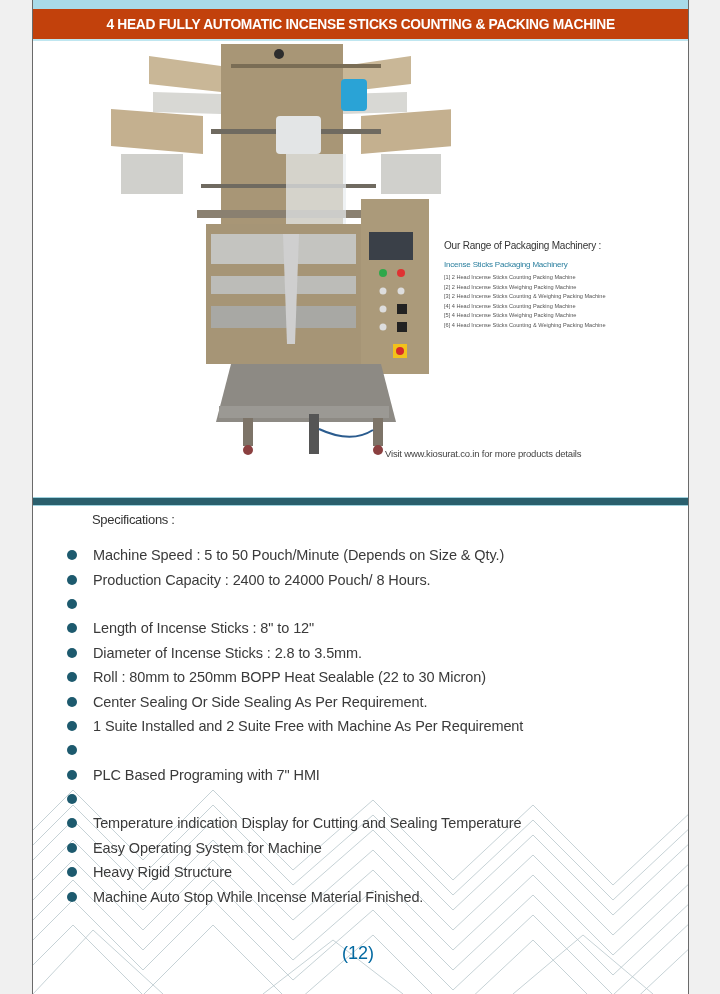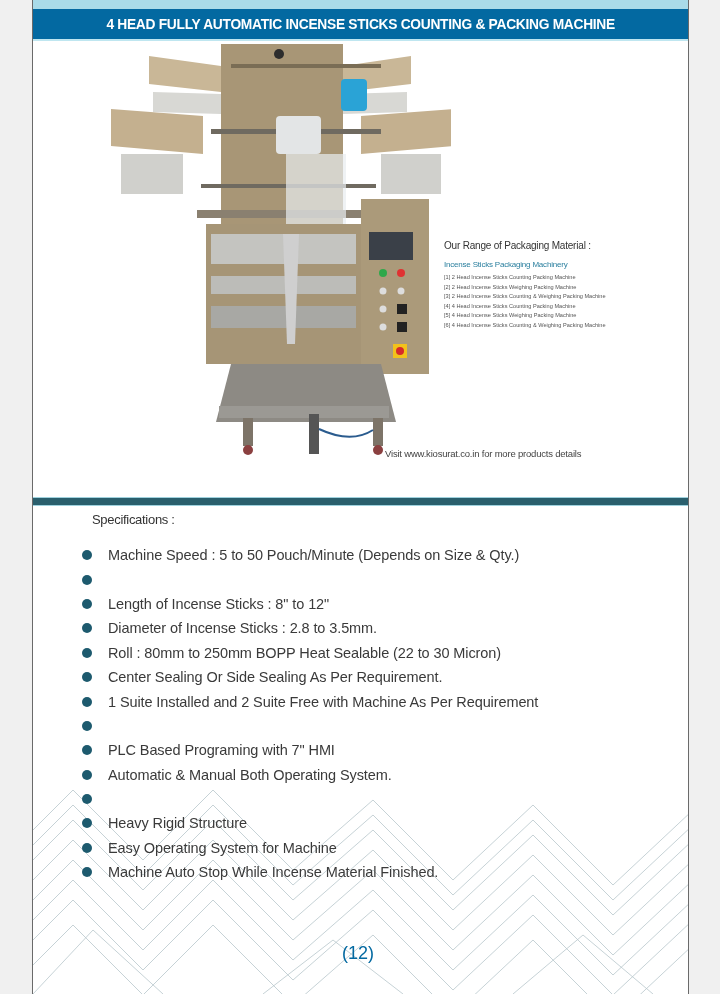--- a/index.html
+++ b/index.html
@@ -15,21 +15,21 @@
     border-left: 1px solid #6a6a6a;
     border-right: 1px solid #6a6a6a;
     overflow: hidden;
   }
   .top-strip {
     position: absolute; left: 0; top: 0; width: 100%; height: 9px;
     background: #a9dbe9;
   }
   .banner {
     position: absolute; left: 0; top: 9px; width: 100%; height: 30px;
-    background: #0369a1;
+    background: #c2410c;
     border-bottom: 2px solid #bfe6f0;
     display: flex; align-items: center; justify-content: center; text-align: center;
   }
   .banner-title {
     color: #ffffff; font-family: "Liberation Sans", sans-serif;
     font-size: 14.5px; font-weight: bold; letter-spacing: -0.3px;
     transform: scaleX(0.95);
   }
 
   
@@ -67,21 +67,21 @@
   .zigzag {
     position: absolute; left: 0; top: 790px; width: 100%; height: 204px;
   }
   .zigzag svg { width: 100%; height: 100%; }
 
   .specs-title {
     position: absolute; left: 59px; top: 512px;
     font-size: 13px; color: #333333; letter-spacing: -0.3px;
   }
   .specs-list {
-    position: absolute; left: 15px; top: 543px; width: 100%;
+    position: absolute; left: 0; top: 543px; width: 100%;
     list-style: none; margin: 0; padding: 0;
   }
   .spec-item {
     position: relative; height: 24.4px; display: flex; align-items: center;
   }
   .bullet {
     position: absolute; left: 34px; width: 10px; height: 10px; border-radius: 50%;
     background: #1d5a6e;
   }
   .spec-text {
@@ -155,21 +155,21 @@
       <rect x="132" y="374" width="10" height="28" fill="#7d7468"></rect>
       <rect x="262" y="374" width="10" height="28" fill="#7d7468"></rect>
       <circle cx="137" cy="406" r="5" fill="#8b4040"></circle>
       <circle cx="267" cy="406" r="5" fill="#8b4040"></circle>
       <rect x="198" y="370" width="10" height="40" fill="#555"></rect>
       <path d="M208 385 Q240 400 262 386" stroke="#2a5b8e" stroke-width="2" fill="none"></path>
     </svg>
   </div>
 
   <div class="range">
-    <div class="range-title">Our Range of Packaging Material :</div>
+    <div class="range-title">Our Range of Packaging Machinery :</div>
     <div class="range-subtitle">Incense Sticks Packaging Machinery</div>
     <div class="range-item">[1]  2 Head Incense Sticks Counting Packing Machine</div>
     <div class="range-item">[2]  2 Head Incense Sticks Weighing Packing Machine</div>
     <div class="range-item">[3]  2 Head Incense Sticks Counting &amp; Weighing Packing Machine</div>
     <div class="range-item">[4]  4 Head Incense Sticks Counting Packing Machine</div>
     <div class="range-item">[5]  4 Head Incense Sticks Weighing Packing Machine</div>
     <div class="range-item">[6]  4 Head Incense Sticks Counting &amp; Weighing Packing Machine</div>
   </div>
 
   <div class="visit">Visit www.kiosurat.co.in for more products details</div>
@@ -194,20 +194,24 @@
 
   <div class="specs-title">Specifications :</div>
 
   <ul class="specs-list">
     <li class="spec-item">
         <span class="bullet"></span>
         <span class="spec-text">Machine Speed : 5 to 50 Pouch/Minute (Depends on Size &amp; Qty.)</span>
       </li>
     <li class="spec-item">
         <span class="bullet"></span>
+        <span class="spec-text">Production Capacity  : 2400 to 24000 Pouch/ 8 Hours.</span>
+      </li>
+    <li class="spec-item">
+        <span class="bullet"></span>
       </li>
     <li class="spec-item">
         <span class="bullet"></span>
         <span class="spec-text">Length of Incense Sticks  : 8" to 12"</span>
       </li>
     <li class="spec-item">
         <span class="bullet"></span>
         <span class="spec-text">Diameter of Incense Sticks  :  2.8 to 3.5mm.</span>
       </li>
     <li class="spec-item">
@@ -224,32 +228,32 @@
       </li>
     <li class="spec-item">
         <span class="bullet"></span>
       </li>
     <li class="spec-item">
         <span class="bullet"></span>
         <span class="spec-text">PLC Based Programing with 7" HMI</span>
       </li>
     <li class="spec-item">
         <span class="bullet"></span>
-        <span class="spec-text">Automatic &amp; Manual Both Operating System.</span>
-      </li>
-    <li class="spec-item">
-        <span class="bullet"></span>
+      </li>
+    <li class="spec-item">
+        <span class="bullet"></span>
+        <span class="spec-text">Temperature indication Display for Cutting and Sealing Temperature</span>
+      </li>
+    <li class="spec-item">
+        <span class="bullet"></span>
+        <span class="spec-text">Easy Operating System for Machine</span>
       </li>
     <li class="spec-item">
         <span class="bullet"></span>
         <span class="spec-text">Heavy Rigid Structure</span>
-      </li>
-    <li class="spec-item">
-        <span class="bullet"></span>
-        <span class="spec-text">Easy Operating System for Machine</span>
       </li>
     <li class="spec-item">
         <span class="bullet"></span>
         <span class="spec-text">Machine Auto Stop While Incense Material Finished.</span>
       </li>
   </ul>
 
   <div class="page-number">(12)</div>
 </div>
 

